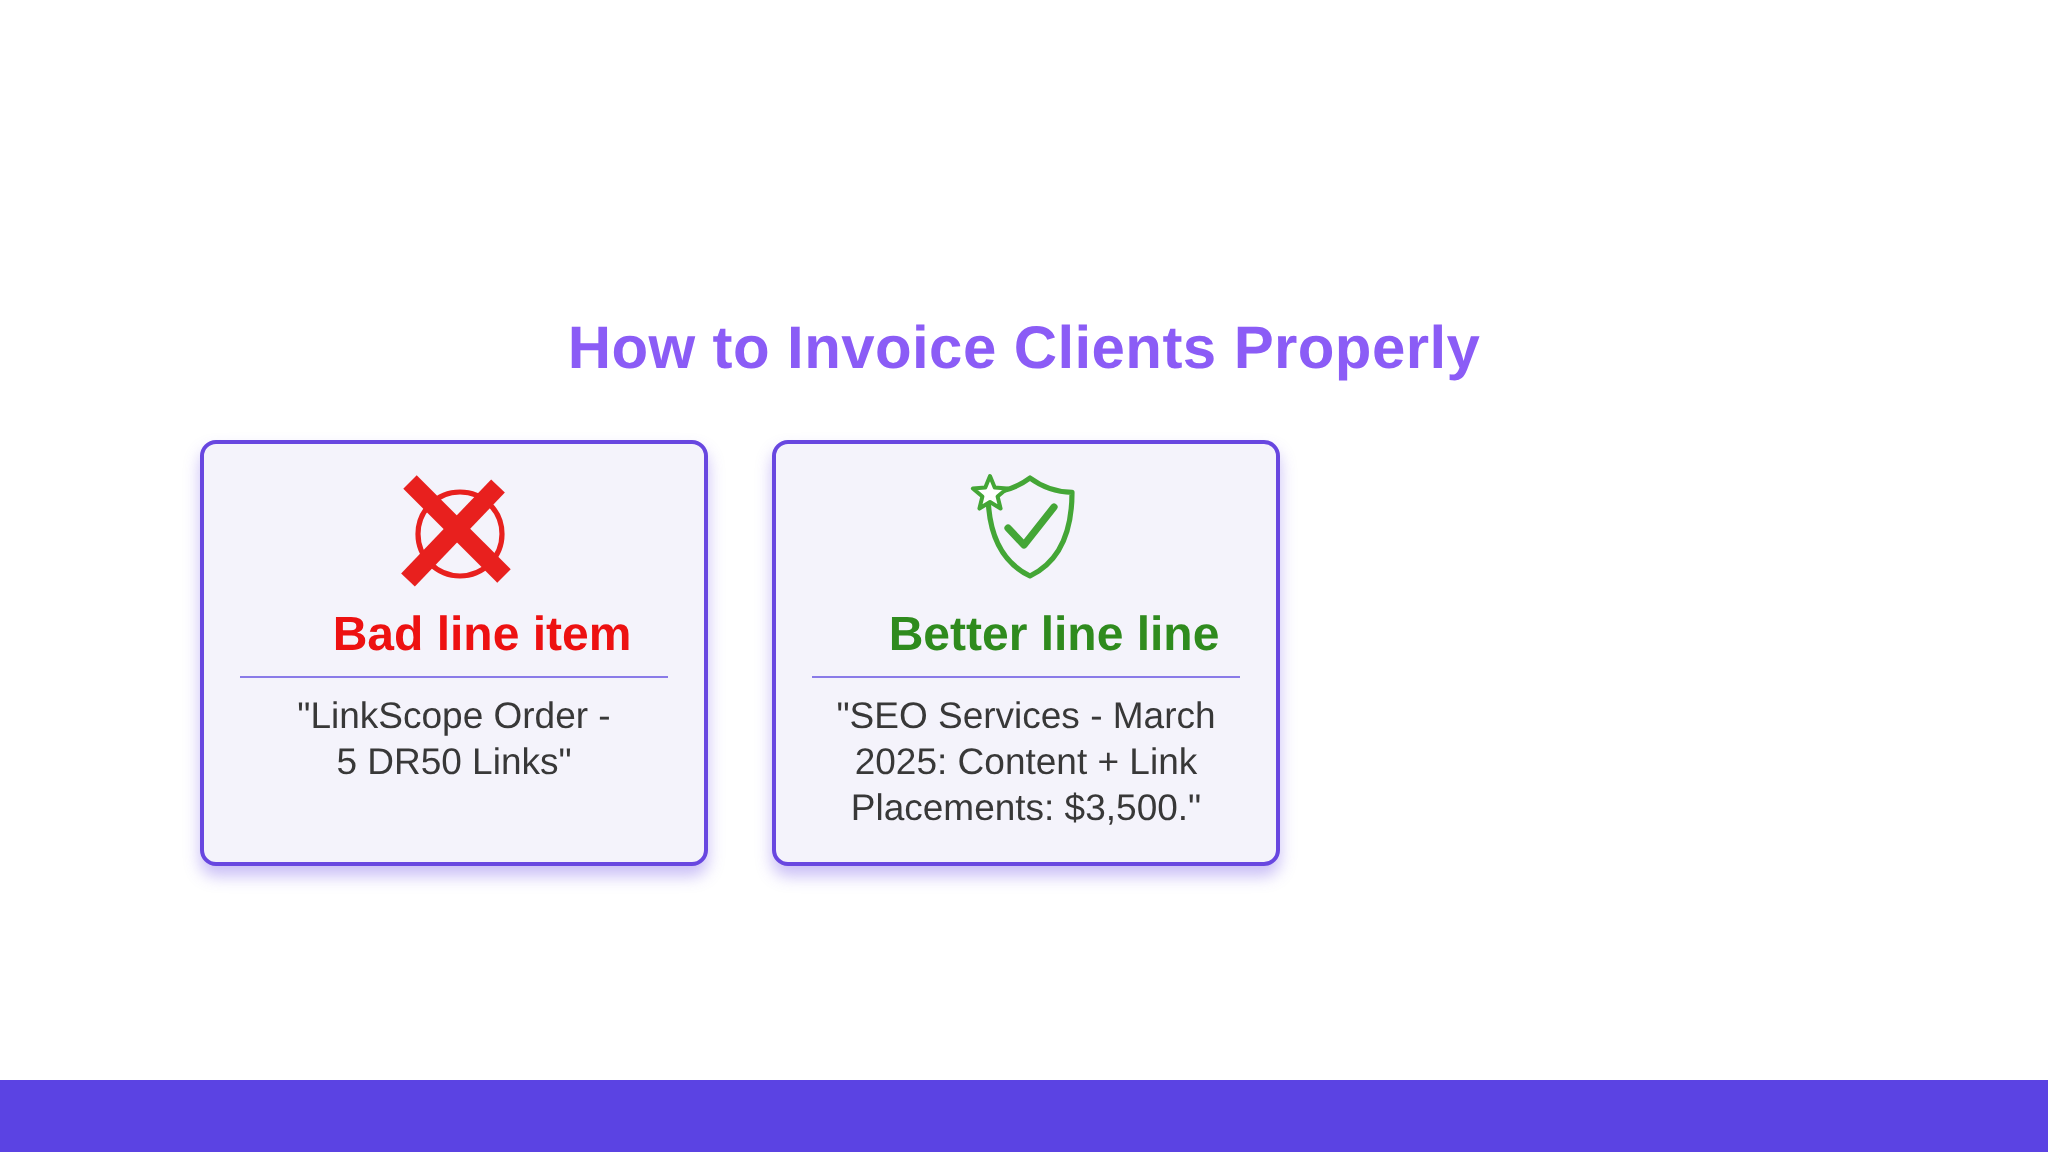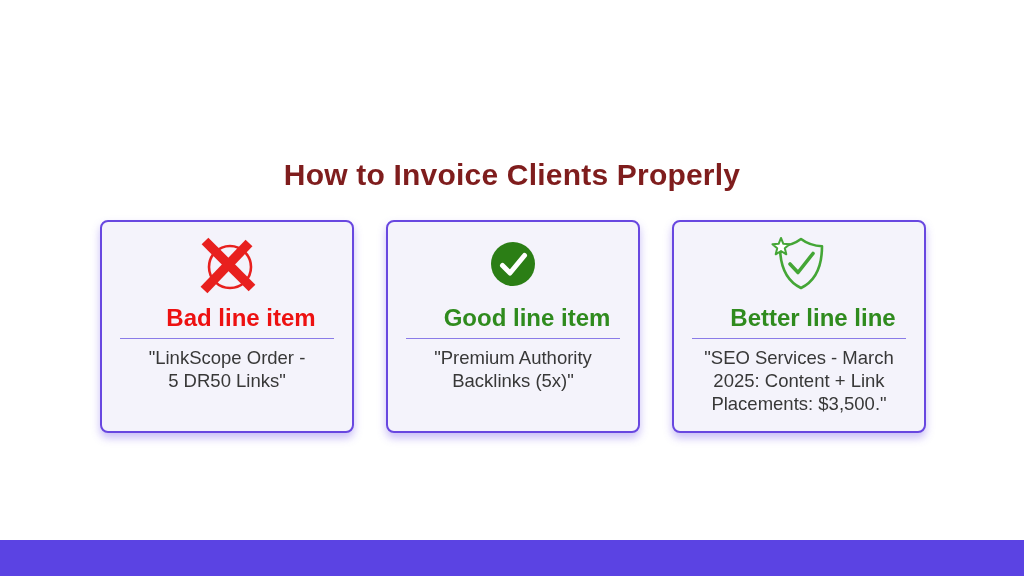--- a/index.html
+++ b/index.html
@@ -10,21 +10,21 @@
     overflow:hidden;
     font-family:"Liberation Sans", sans-serif;
   }
   .page-title{
     position:absolute;
     top:138px;left:0;right:0;
     text-align:center;
     font-size:30px;
     font-weight:bold;
     letter-spacing:0.2px;
-    color:#7f1d1d;
+    color:#8b5cf6;
   }
   .cards-row{
     position:absolute;
     top:220px;left:100px;
     display:flex;
     gap:32px;
   }
   .card{
     box-sizing:border-box;
     width:254px;height:213px;
@@ -85,32 +85,20 @@
           <line x1="13" y1="8" x2="60" y2="55" stroke="#e8201e" stroke-width="9.5"></line>
           <line x1="57" y1="10" x2="12" y2="57" stroke="#e8201e" stroke-width="9.5"></line>
         </svg>
       </div>
       <div class="card-heading red">Bad line item</div>
       <hr class="divider">
       <div class="card-body">"LinkScope Order -
 5 DR50 Links"</div>
     </div>
 
-    <div class="card">
-      <div class="icon-box">
-        <svg width="48" height="48" viewBox="0 0 48 48">
-          <circle cx="24" cy="24" r="22" fill="#2b7e15"></circle>
-          <path d="M13.5 25.5 L21 33 L35.5 15.5" fill="none" stroke="#ffffff" stroke-width="5" stroke-linecap="round" stroke-linejoin="round"></path>
-        </svg>
-      </div>
-      <div class="card-heading green">Good line item</div>
-      <hr class="divider">
-      <div class="card-body">"Premium Authority
-Backlinks (5x)"</div>
-    </div>
 
     <div class="card">
       <div class="icon-box">
         <svg width="68" height="62" viewBox="0 0 68 62">
           <path d="M36 6 C 42 10.5, 50 13, 57 13.2 C 57 33, 50.5 48, 36 55 C 21.5 48, 15 33, 15 13.2 C 22 13, 30 10.5, 36 6 Z" fill="none" stroke="#44a636" stroke-width="2.6" stroke-linejoin="round"></path>
           <path d="M25 31 L33 39.5 L48 20.5" fill="none" stroke="#44a636" stroke-width="3.6" stroke-linecap="round" stroke-linejoin="round"></path>
           <polygon points="16,5 18.35,10.76 24.56,11.22 19.8,15.24 21.29,21.28 16,18 10.71,21.28 12.2,15.24 7.44,11.22 13.65,10.76" fill="#ffffff" stroke="#44a636" stroke-width="2" stroke-linejoin="round"></polygon>
         </svg>
       </div>
       <div class="card-heading green">Better line line</div>

